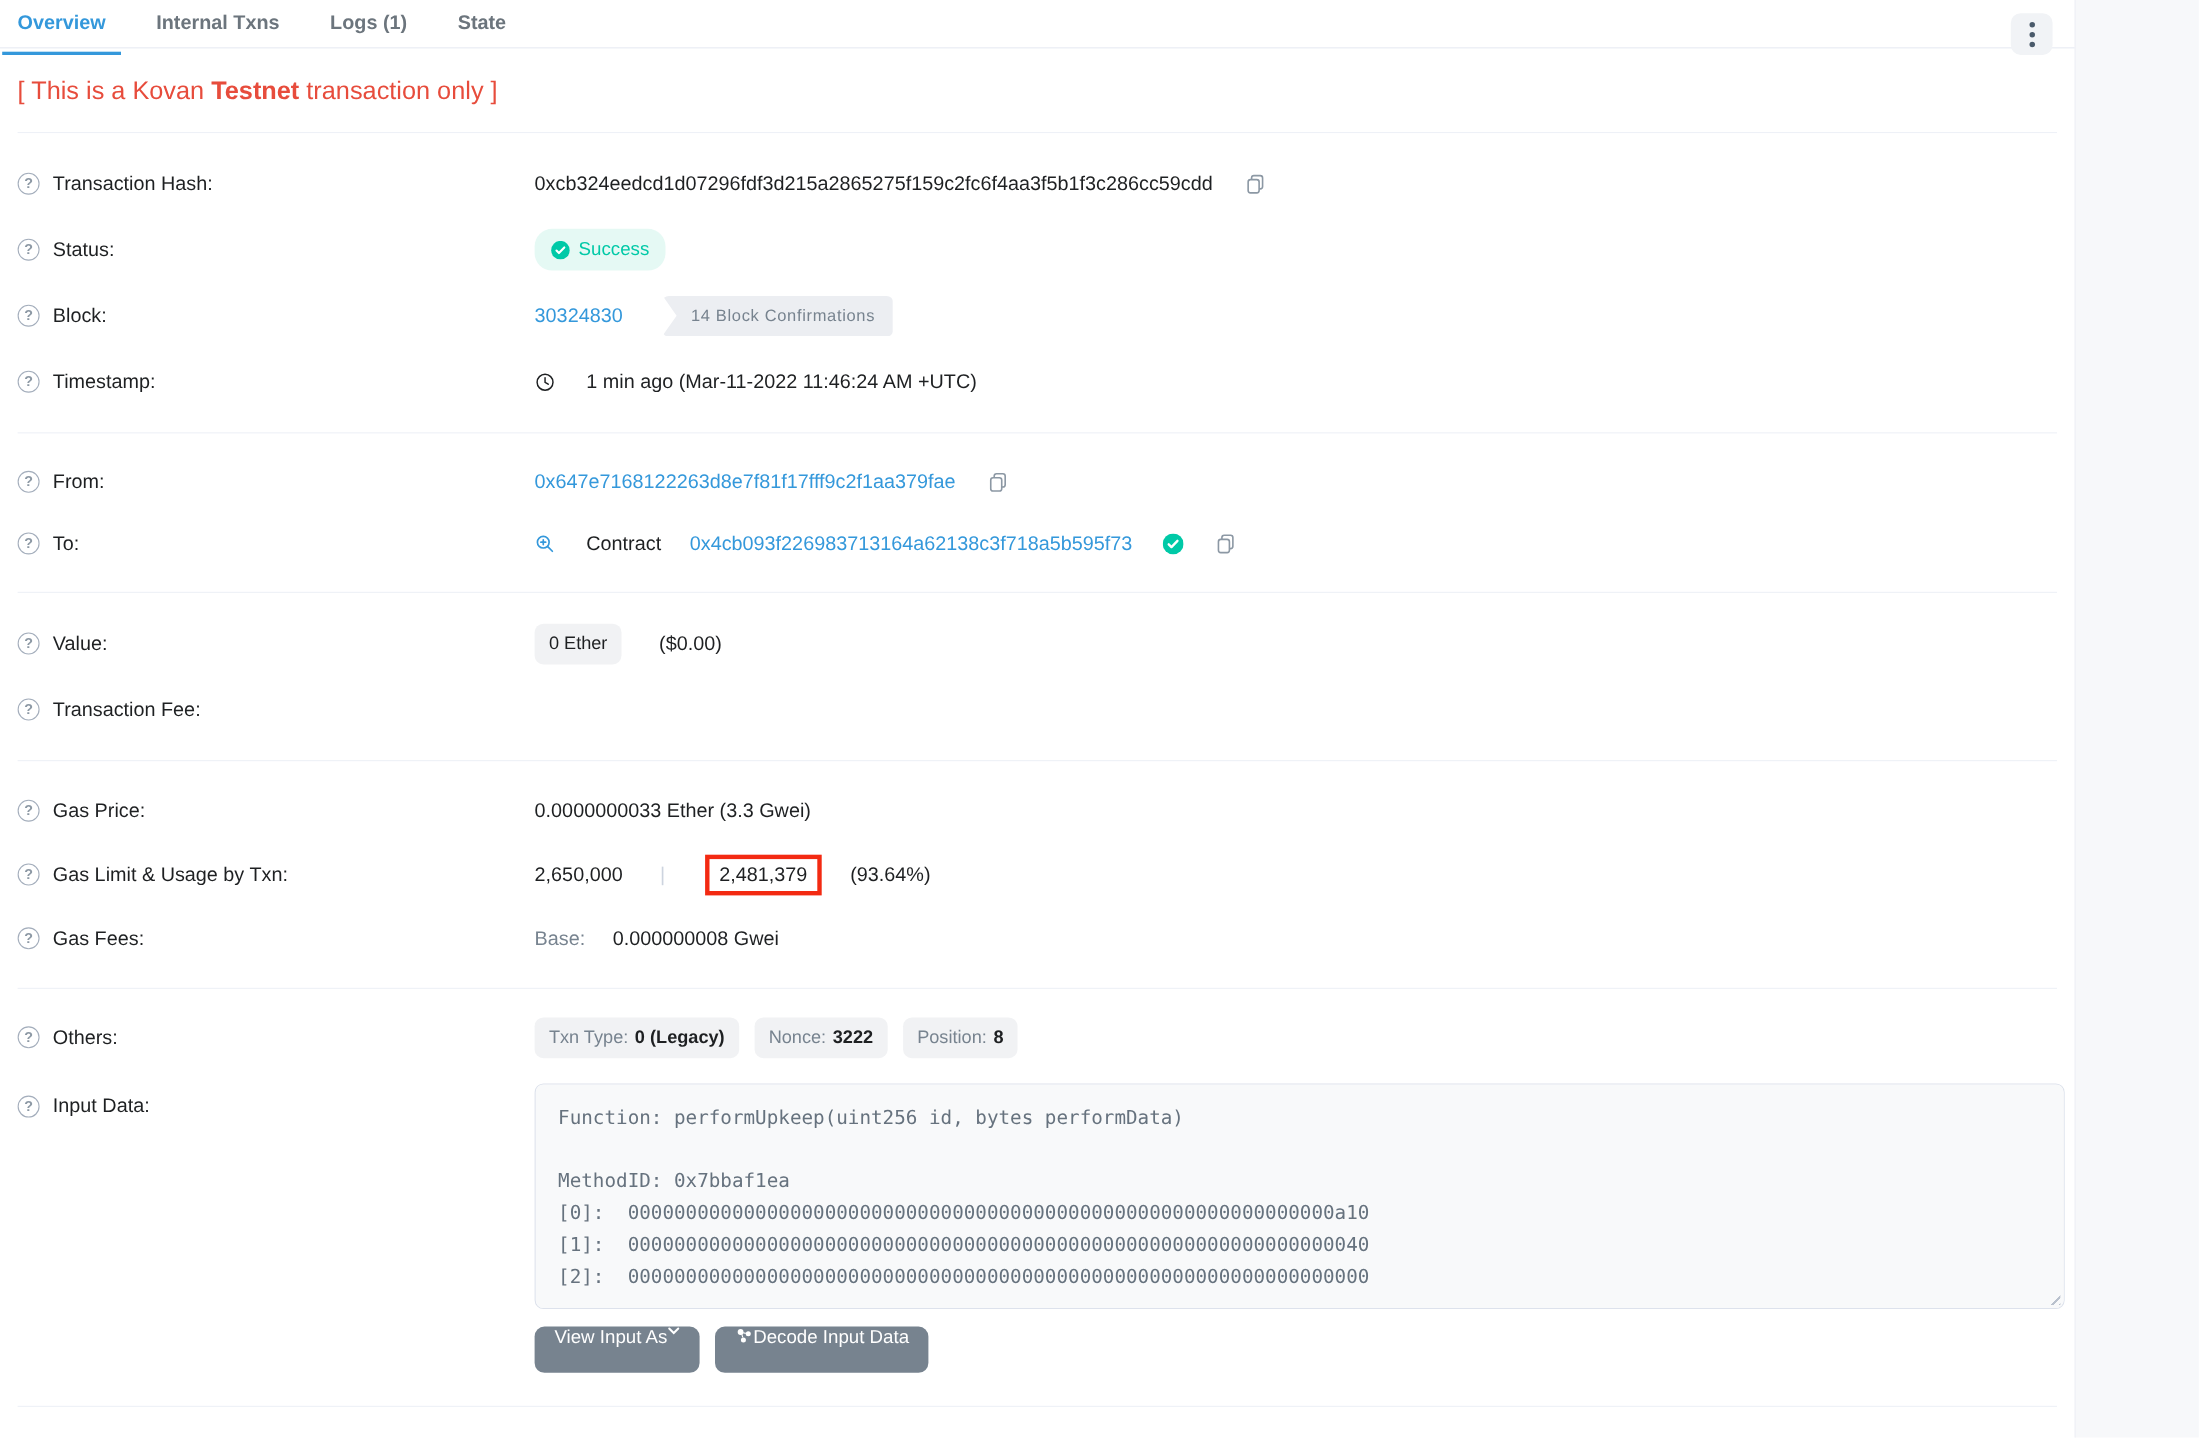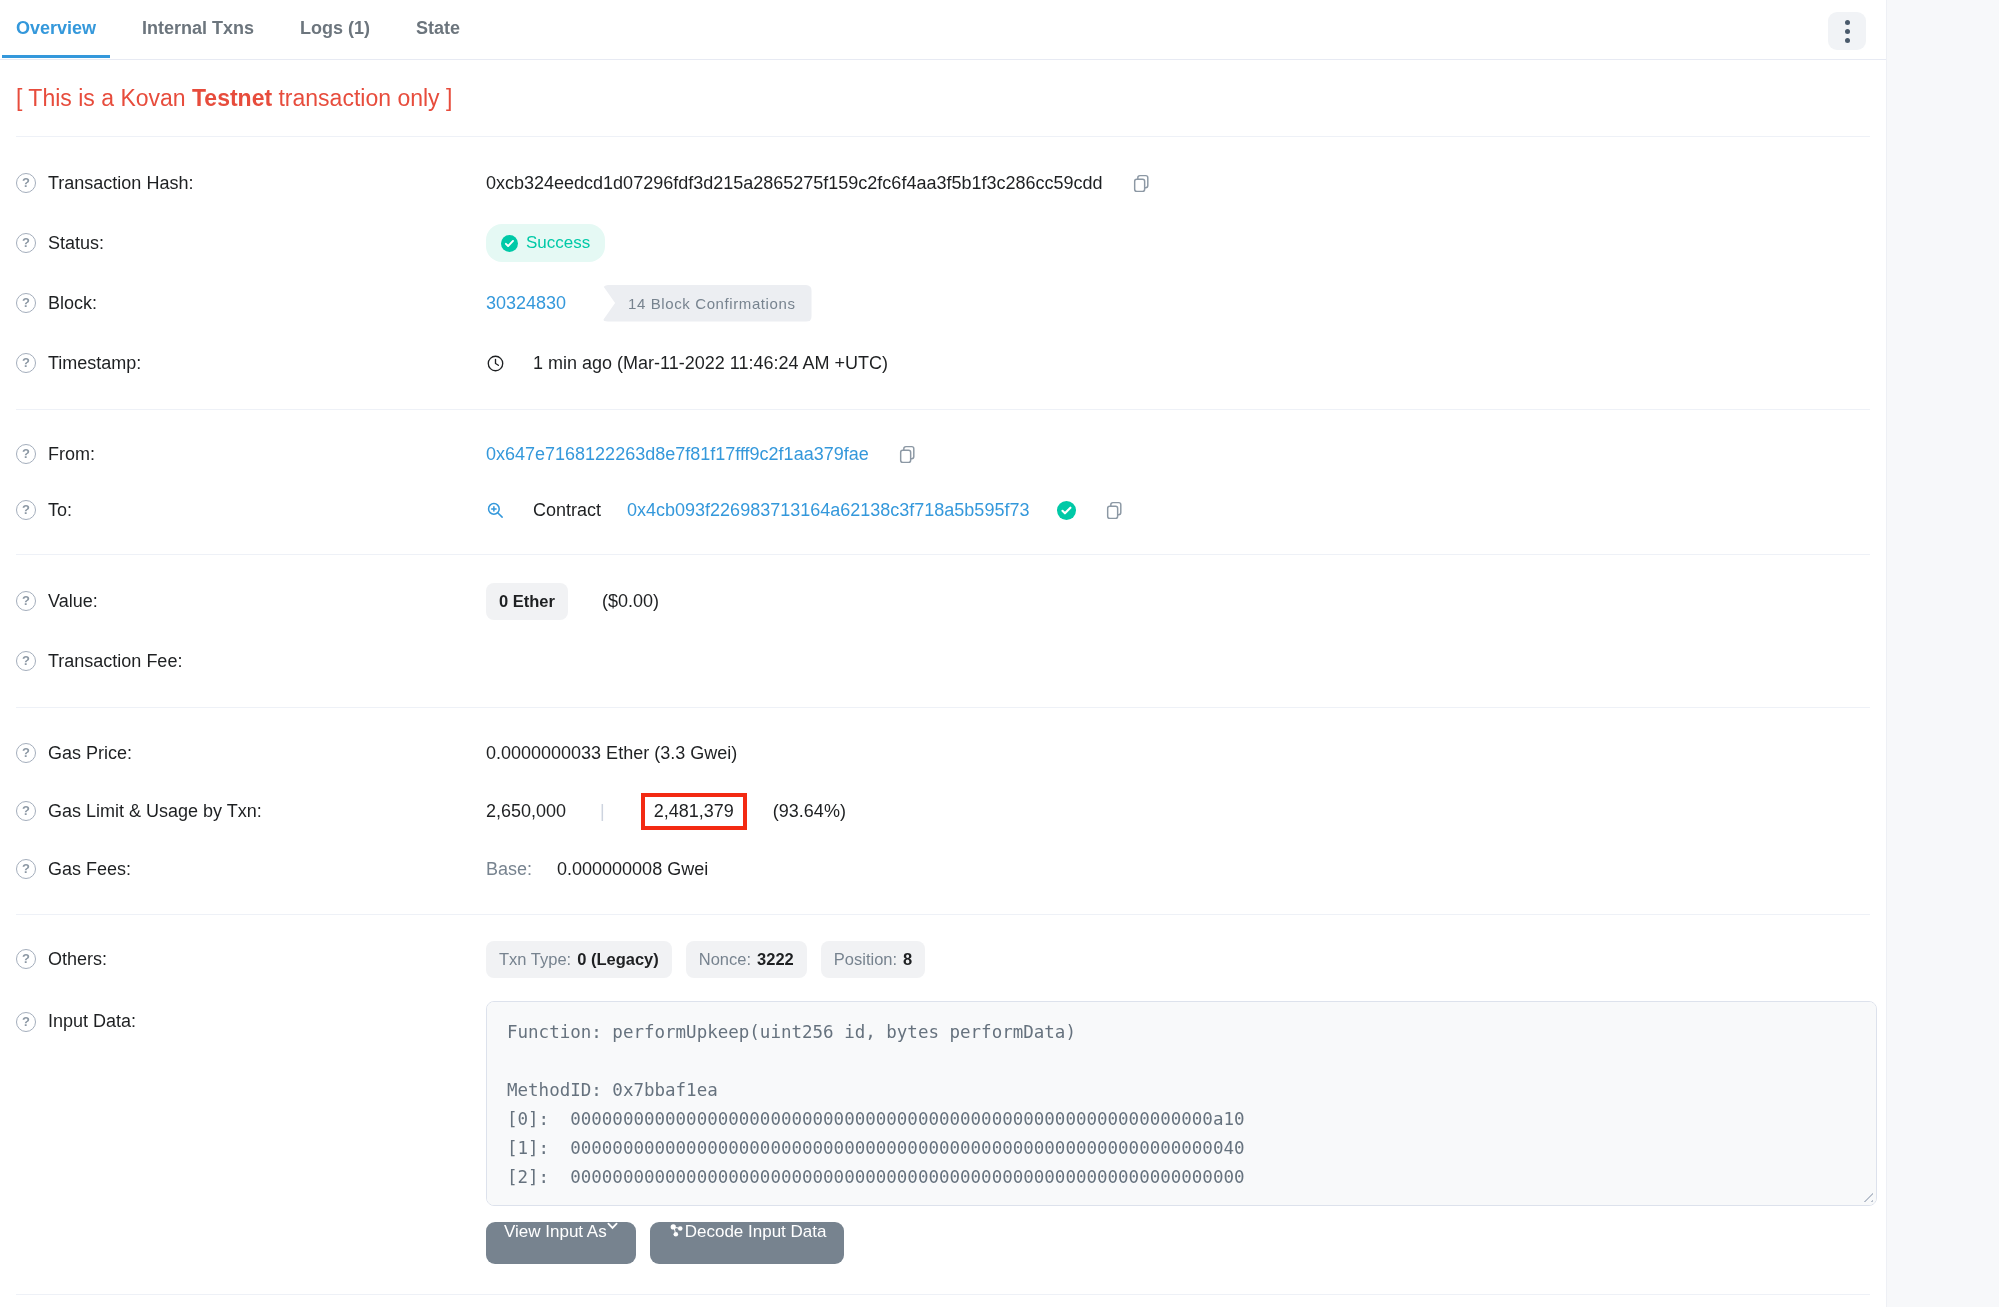--- a/index.html
+++ b/index.html
@@ -13,21 +13,21 @@
     overflow: hidden;
   }
   .page-bg-strip {
     position:absolute; top:0; right:0; width:113px; height:1307px;
     background:#f7f8fa; border-left:1px solid #eef0f5;
   }
   .card { width:1886px; background:#fff; }
 
   
   .tabbar {
-    display:flex; align-items:center; height:60px;
+    display:flex; align-items:center; height:44px;
     border-bottom:1px solid #e7eaf3; padding:0 2px; position:relative;
   }
   .tab {
     font-size:18px; font-weight:700; color:#6c757d; text-decoration:none;
     padding:0 14px; height:56px; display:flex; align-items:center;
     cursor:pointer; position:relative; margin-right:18px; border-bottom:3px solid transparent;
   }
   .tab.active { color:#3498db; border-bottom:3px solid #3498db; }
   .kebab-btn {
     position:absolute; right:20px; top:12px; width:38px; height:38px;
@@ -74,21 +74,21 @@
     clip-path: polygon(0 0, 100% 0, 100% 100%, 0 100%, 13px 50%);
   }
 
   
   .pill {
     background:#f1f2f4; border-radius:8px; padding:9px 13px; font-size:16.5px;
     display:inline-flex; gap:6px; align-items:center; white-space:nowrap;
   }
   .pill .k { color:#77838f; }
   .pill .v { color:#1e2022; font-weight:700; }
-  .pill.plain { font-weight:700; color:#1e2022; }
+  .pill.plain { font-weight:400; color:#1e2022; }
 
   .sep-bar { color:#cdd4df; padding:0 6px; }
   .muted { color:#77838f; }
 
   .red-annotation {
     border:4px solid #f32a12; padding:4px 9px; display:inline-block; margin:0 2px;
   }
 
   
   .input-box {

